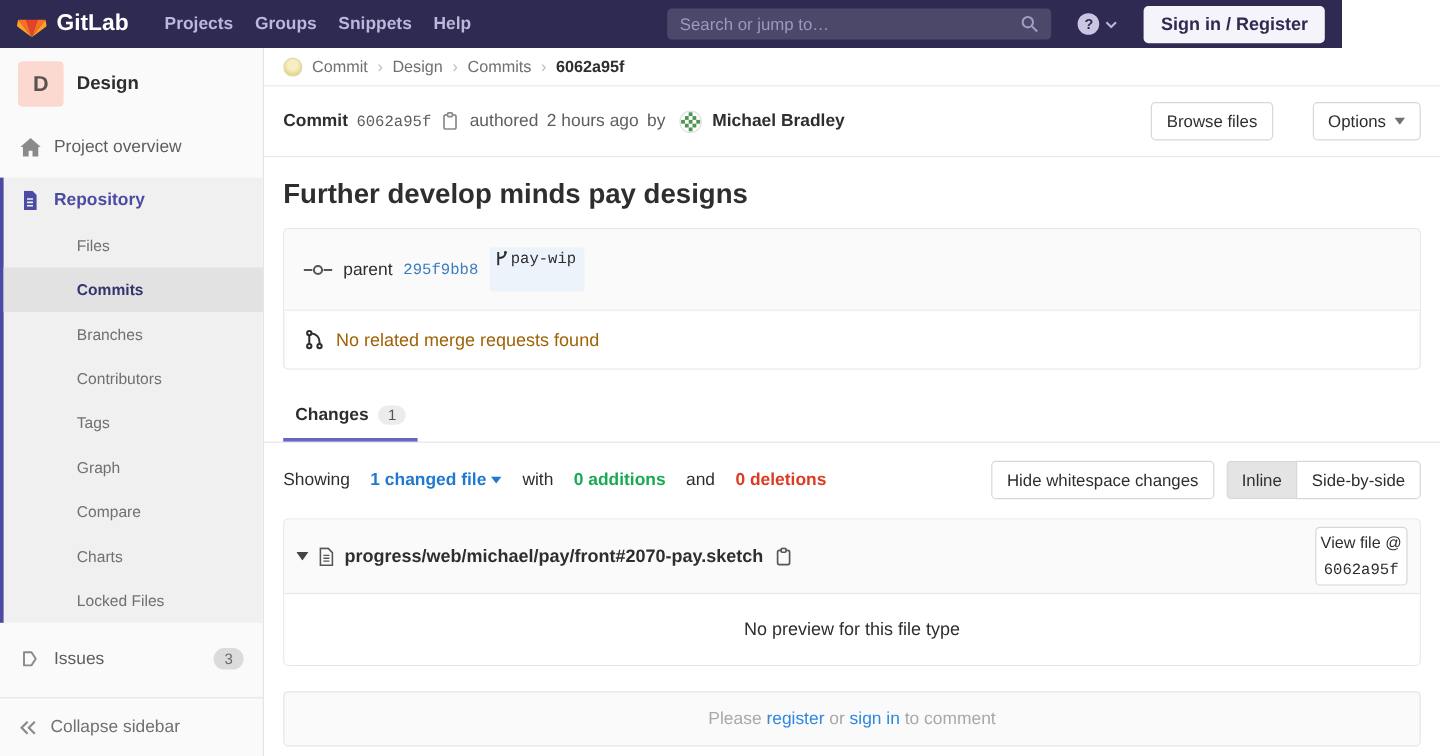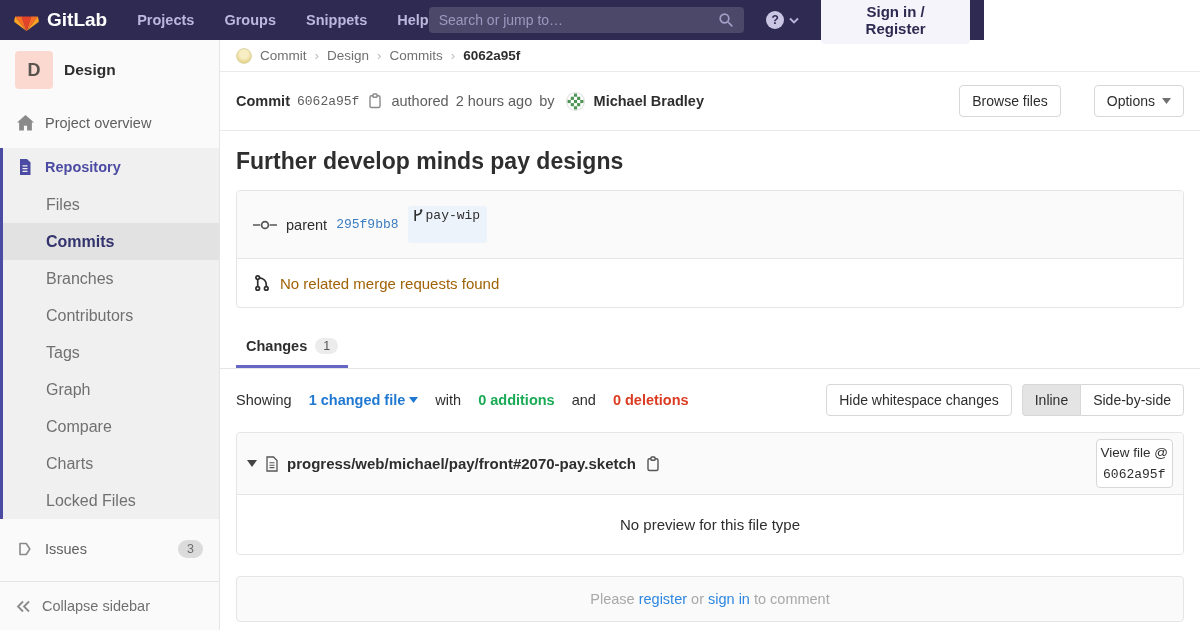--- a/index.html
+++ b/index.html
@@ -1,23 +1,23 @@
 <!DOCTYPE html>
 <html><head>
 <meta charset="utf-8">
 <style>
   * { margin:0; padding:0; box-sizing:border-box; }
   html,body { width:1200px; height:630px; overflow:hidden; background:#fff;
               font-family:"Liberation Sans", sans-serif; color:#2e2e2e; }
 
   
-  .navbar { position:fixed; top:0; left:0; width:984px; height:40px; background:#2f2a51;
+  .navbar { position:fixed; top:0; left:0; width:1118px; height:40px; background:#2f2a51;
             display:flex; align-items:center; padding:0 14px; z-index:20; }
   .brand { display:flex; align-items:center; gap:8px; color:#fff; font-size:19px; font-weight:bold; }
-  .nav-links { display:flex; gap:30px; margin-left:30px;text-align:right; }
+  .nav-links { display:flex; gap:18px; margin-left:30px;text-align:right; }
   .nav-links span { color:#bdb7dd; font-weight:bold; font-size:14.5px; cursor:pointer; }
   .nav-search { margin-left:auto; width:320px; height:26px; background:rgba(255,255,255,.14);
                 border-radius:4px; display:flex; align-items:center; padding:0 10px; }
   .nav-search input { flex:1; background:transparent; border:none; outline:none;
                       color:#cfcae8; font-size:14px; font-family:inherit; }
   .nav-search input::placeholder { color:#9d97c2; }
   .help-wrap { display:flex; align-items:center; gap:5px; margin-left:22px; cursor:pointer; }
   .help-circle { width:18px; height:18px; border-radius:50%; background:#c9c5e2; color:#2f2a51;
                  font-size:12px; font-weight:bold; display:flex; align-items:center; justify-content:center; }
   .signin-btn { margin-left:22px; background:#f5f4fa; color:#2f2a51; font-weight:bold; font-size:15px;
@@ -29,21 +29,21 @@
   .ctx-header { display:flex; align-items:center; gap:11px; padding:11px 15px 15px; }
   .proj-avatar { width:38px; height:38px; border-radius:4px; background:#fcd9d0; color:#57534f;
                  font-weight:bold; font-size:18px; display:flex; align-items:center; justify-content:center; }
   .proj-name { font-weight:bold; font-size:15.5px; color:#2e2e2e; }
   .side-item { height:38px; display:flex; align-items:center; gap:11px; padding:0 16px;
                font-size:14.5px; color:#5e5e5e; cursor:pointer; }
   .side-item .icn { width:18px; display:flex; justify-content:center; }
   .repo-section { background:#f0f0f0; border-left:3px solid #4b4ba3; margin-top:6px; }
   .repo-section .side-item { padding-left:13px; }
   .repo-head { color:#4b4ba3; font-weight:bold; }
-  .sub-item { height:37px; display:flex; align-items:center; padding-left:43px; font-size:16px;
+  .sub-item { height:37px; display:flex; align-items:center; padding-left:61px; font-size:13px;
               color:#707070; cursor:pointer; }
   .sub-item.active { background:#e2e2e2; color:#33336e; font-weight:bold; }
   .issues-row { margin-top:11px; }
   .count-badge { margin-left:auto; background:#dbdbdb; color:#6b6b6b; font-size:12.5px;
                  border-radius:10px; padding:2px 9px; }
   .collapse-row { position:absolute; bottom:0; left:0; width:100%; height:49px;
                   border-top:1px solid #e5e5e5; display:flex; align-items:center; gap:11px;
                   padding:0 16px; font-size:14.5px; color:#707070; cursor:pointer; }
 
   

